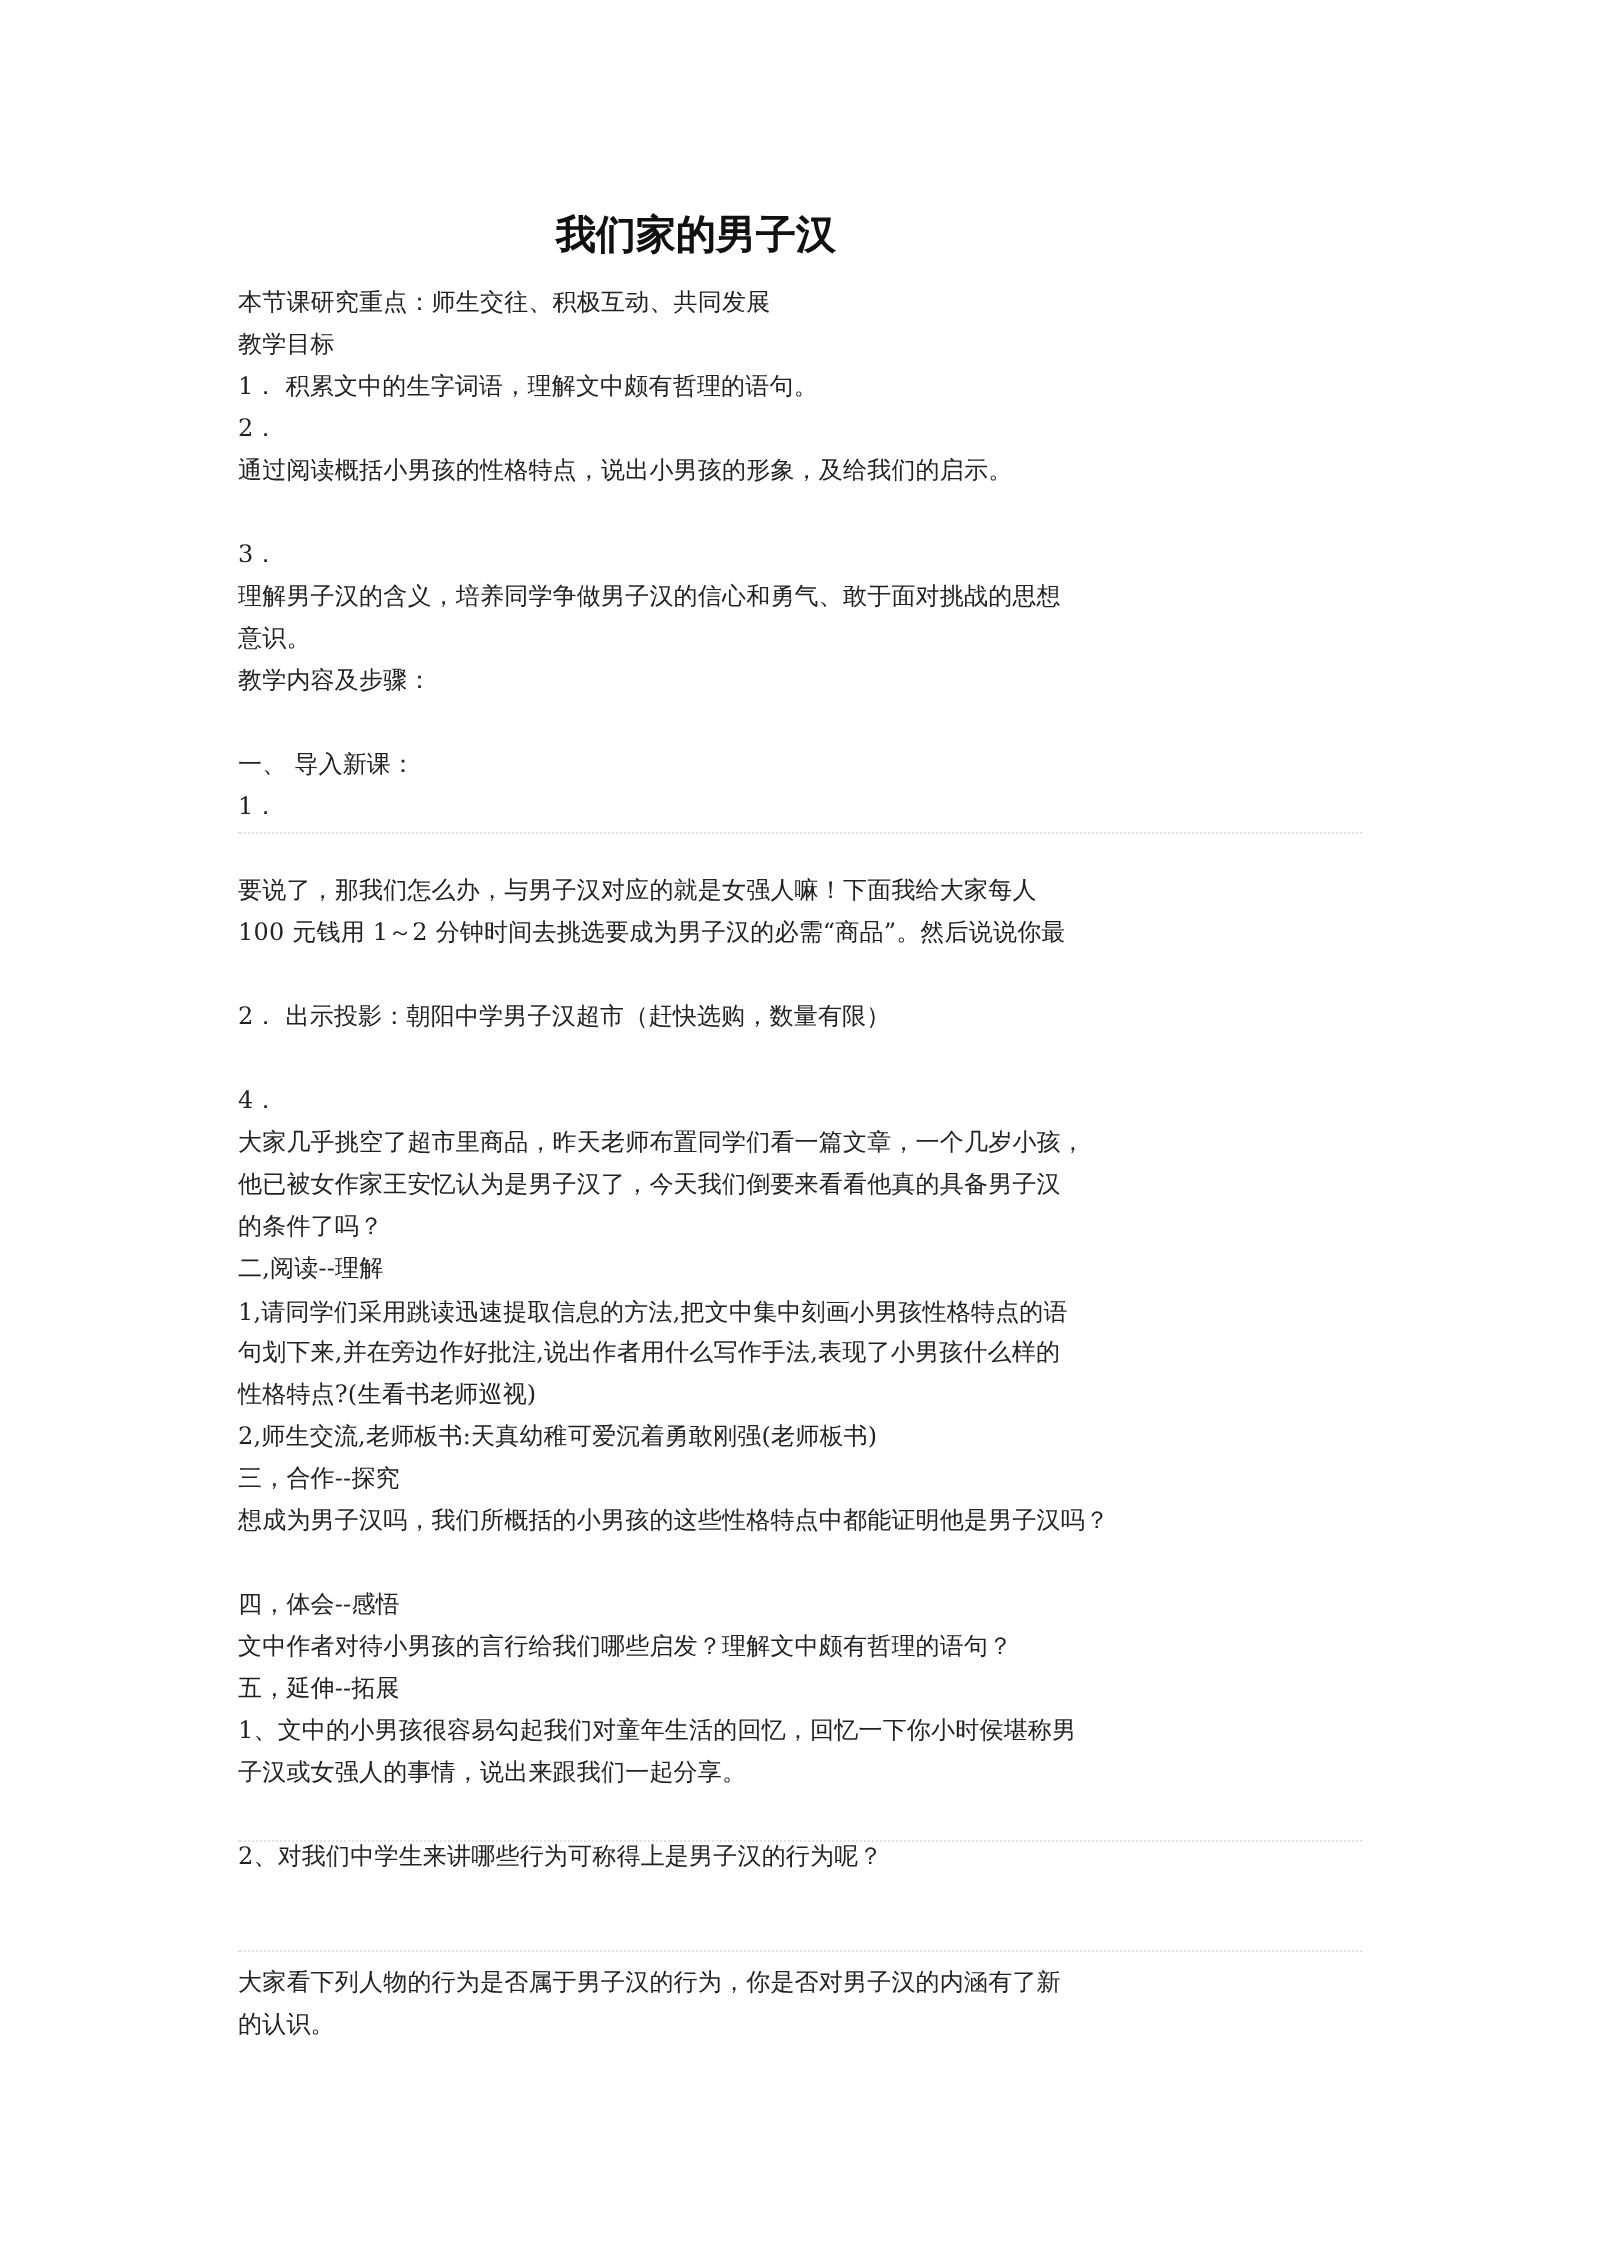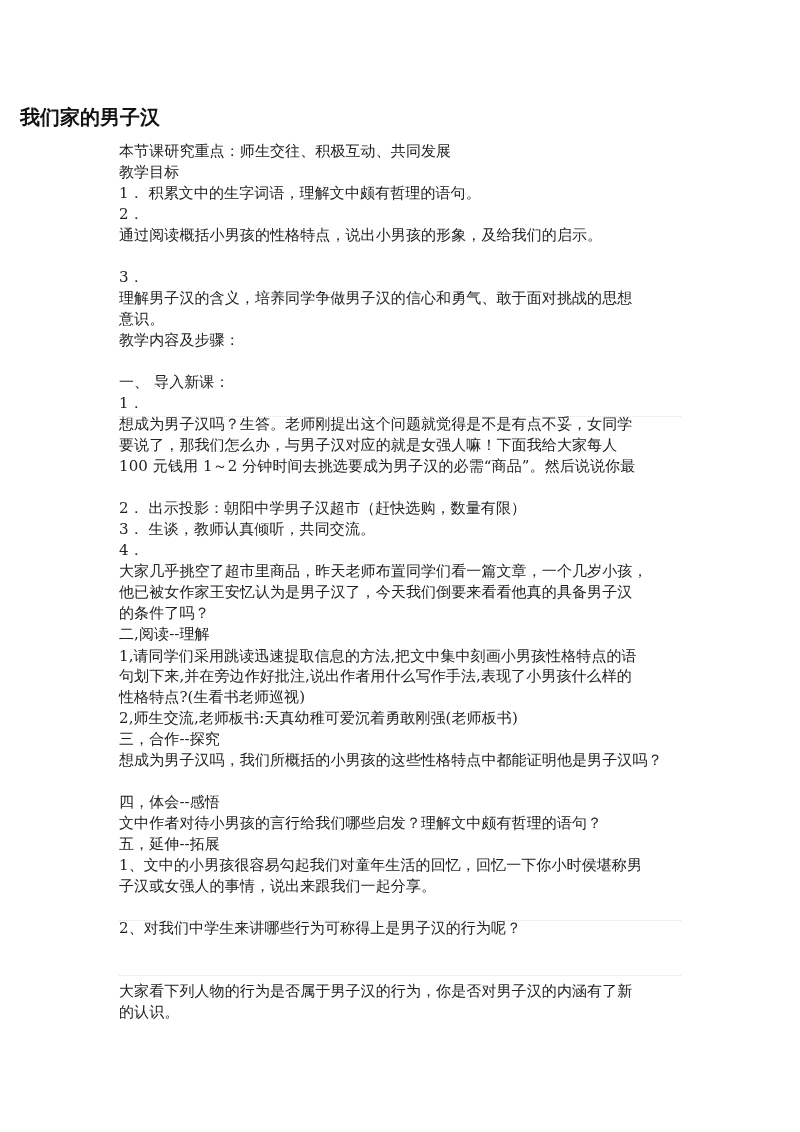--- a/index.html
+++ b/index.html
@@ -1,22 +1,22 @@
 <!DOCTYPE html>
 <html><head>
   <meta charset="utf-8">
   <style>
     html, body { margin: 0; padding: 0; background: #ffffff; }
     body { width: 800px; height: 1132px; position: relative; overflow: hidden;
            font-family: "DejaVu Serif", "Liberation Serif", serif; color: #1a1a1a; }
     .page { position: absolute; left: 0; top: 0; width: 800px; height: 1132px; background: #fff; }
-    .title { position: absolute; left: 0; width: 696px; top: 104px; text-align: left;
+    .title { position: absolute; left: 0; width: 696px; top: 104px; text-align: center;
              font-size: 20px; font-weight: bold; line-height: 26px; color: #111;
-             font-family: "DejaVu Sans", "Liberation Sans", sans-serif; padding-left: 20px; }
-    .line { position: absolute; left: 119px; font-size: 15px; line-height: 20px;
+             font-family: "DejaVu Sans", "Liberation Sans", sans-serif; }
+    .line { position: absolute; left: 119px; font-size: 12px; line-height: 20px;
             white-space: nowrap; color: #222; letter-spacing: 0.1px; }
     .dotted { position: absolute; left: 119px; width: 562px; height: 0;
               border-top: 1px dotted #e2e2e2; }
   </style>
 </head>
 <body>
 
 <div class="page">
   <div class="title">我们家的男子汉</div>
 
@@ -28,25 +28,23 @@
   <div class="line" style="top:162px">教学目标</div>
   <div class="line" style="top:183px">1．  积累文中的生字词语，理解文中颇有哲理的语句。</div>
   <div class="line" style="top:204px">2．</div>
   <div class="line" style="top:225px">通过阅读概括小男孩的性格特点，说出小男孩的形象，及给我们的启示。</div>
   <div class="line" style="top:267px">3．</div>
   <div class="line" style="top:288px">理解男子汉的含义，培养同学争做男子汉的信心和勇气、敢于面对挑战的思想</div>
   <div class="line" style="top:309px">意识。</div>
   <div class="line" style="top:330px">教学内容及步骤：</div>
   <div class="line" style="top:372px">一、 导入新课：</div>
   <div class="line" style="top:393px">1．</div>
-  <div class="line" style="top:414px">想成为男子汉吗？生答。老师刚提出这个问题就觉得是不是有点不妥，女同学</div>
   <div class="line" style="top:435px">要说了，那我们怎么办，与男子汉对应的就是女强人嘛！下面我给大家每人</div>
   <div class="line" style="top:456px">100 元钱用 1～2 分钟时间去挑选要成为男子汉的必需“商品”。然后说说你最</div>
   <div class="line" style="top:498px">2．  出示投影：朝阳中学男子汉超市（赶快选购，数量有限）</div>
-  <div class="line" style="top:519px">3．  生谈，教师认真倾听，共同交流。</div>
   <div class="line" style="top:540px">4．</div>
   <div class="line" style="top:561px">大家几乎挑空了超市里商品，昨天老师布置同学们看一篇文章，一个几岁小孩，</div>
   <div class="line" style="top:582px">他已被女作家王安忆认为是男子汉了，今天我们倒要来看看他真的具备男子汉</div>
   <div class="line" style="top:603px">的条件了吗？</div>
   <div class="line" style="top:624px">二,阅读--理解</div>
   <div class="line" style="top:646px">1,请同学们采用跳读迅速提取信息的方法,把文中集中刻画小男孩性格特点的语</div>
   <div class="line" style="top:666px">句划下来,并在旁边作好批注,说出作者用什么写作手法,表现了小男孩什么样的</div>
   <div class="line" style="top:687px">性格特点?(生看书老师巡视)</div>
   <div class="line" style="top:708px">2,师生交流,老师板书:天真幼稚可爱沉着勇敢刚强(老师板书)</div>
   <div class="line" style="top:729px">三，合作--探究</div>

